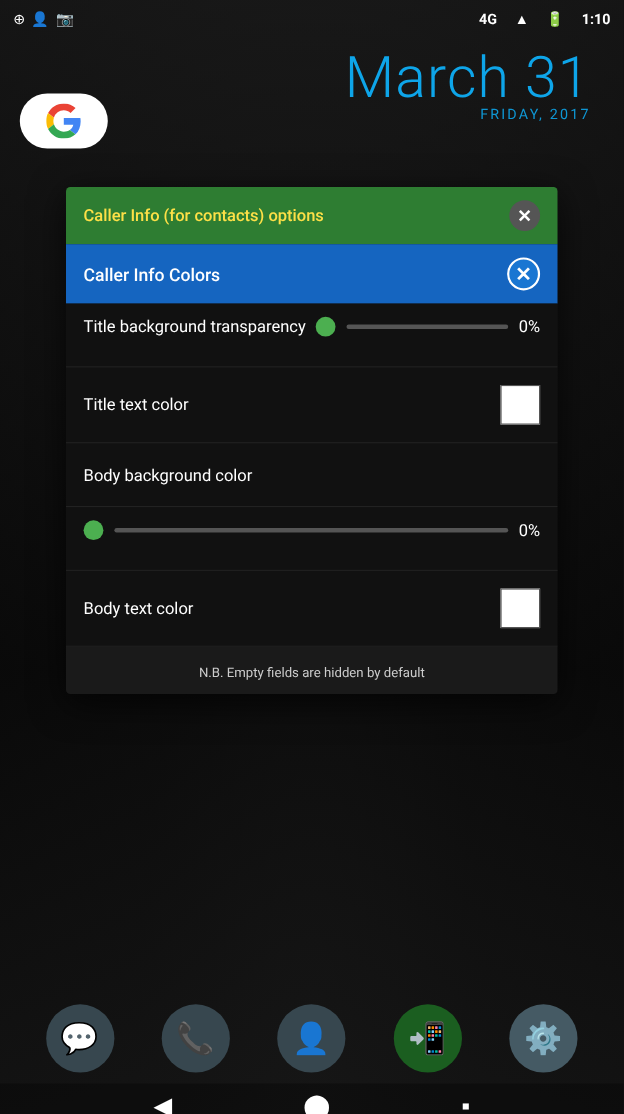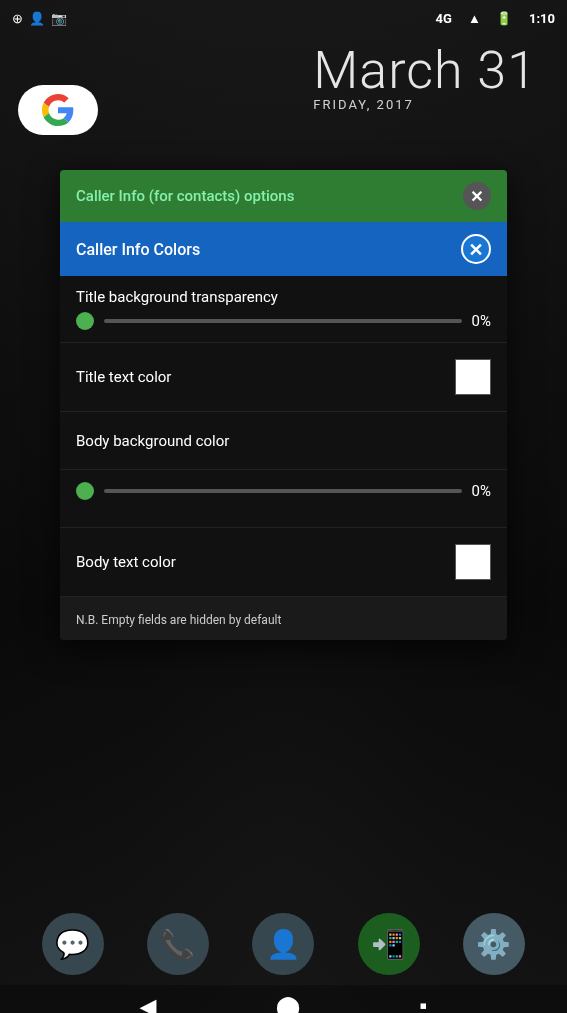--- a/index.html
+++ b/index.html
@@ -57,22 +57,23 @@
     .status-icon {
       color: white;
       font-size: 13px;
     }
 
     
     .datetime {
       position: absolute;
       top: 45px;
       right: 30px;
-      color: #e5e5e5;
+      color: #0ea5e9;
       z-index: 10;
+      text-align: right;
     }
     .datetime-date {
       font-size: 52px;
       font-weight: 300;
       letter-spacing: 1px;
       line-height: 1;
     }
     .datetime-day {
       font-size: 13px;
       letter-spacing: 2px;
@@ -113,21 +114,21 @@
 
     
     .dialog-header {
       background: #2e7d32;
       padding: 12px 16px;
       display: flex;
       align-items: center;
       justify-content: space-between;
     }
     .dialog-header-title {
-      color: #86efac;
+      color: #fde047;
       font-size: 15px;
       font-weight: 500;
     }
     .dialog-header-close {
       width: 28px;
       height: 28px;
       background: #555;
       border-radius: 50%;
       display: flex;
       align-items: center;
@@ -187,21 +188,20 @@
     .color-swatch {
       width: 36px;
       height: 36px;
       border: 1px solid #555;
     }
 
     
     .row-transparency {
       padding: 12px 16px;
       border-bottom: 1px solid #222;
-      flex-direction: column;
       align-items: flex-start;
       gap: 6px;
     }
     .row-transparency-top {
       color: white;
       font-size: 15px;
       width: 100%;
     }
     .row-transparency-bottom {
       display: flex;
@@ -217,20 +217,21 @@
     }
     .transparency-value {
       color: white;
       font-size: 15px;
     }
 
     
     .dialog-footer {
       background: #1a1a1a;
       padding: 12px 16px;
+      text-align: center;
     }
     .dialog-footer-text {
       color: #ccc;
       font-size: 12px;
     }
 
     
     .bottom-nav {
       position: absolute;
       bottom: 0;

